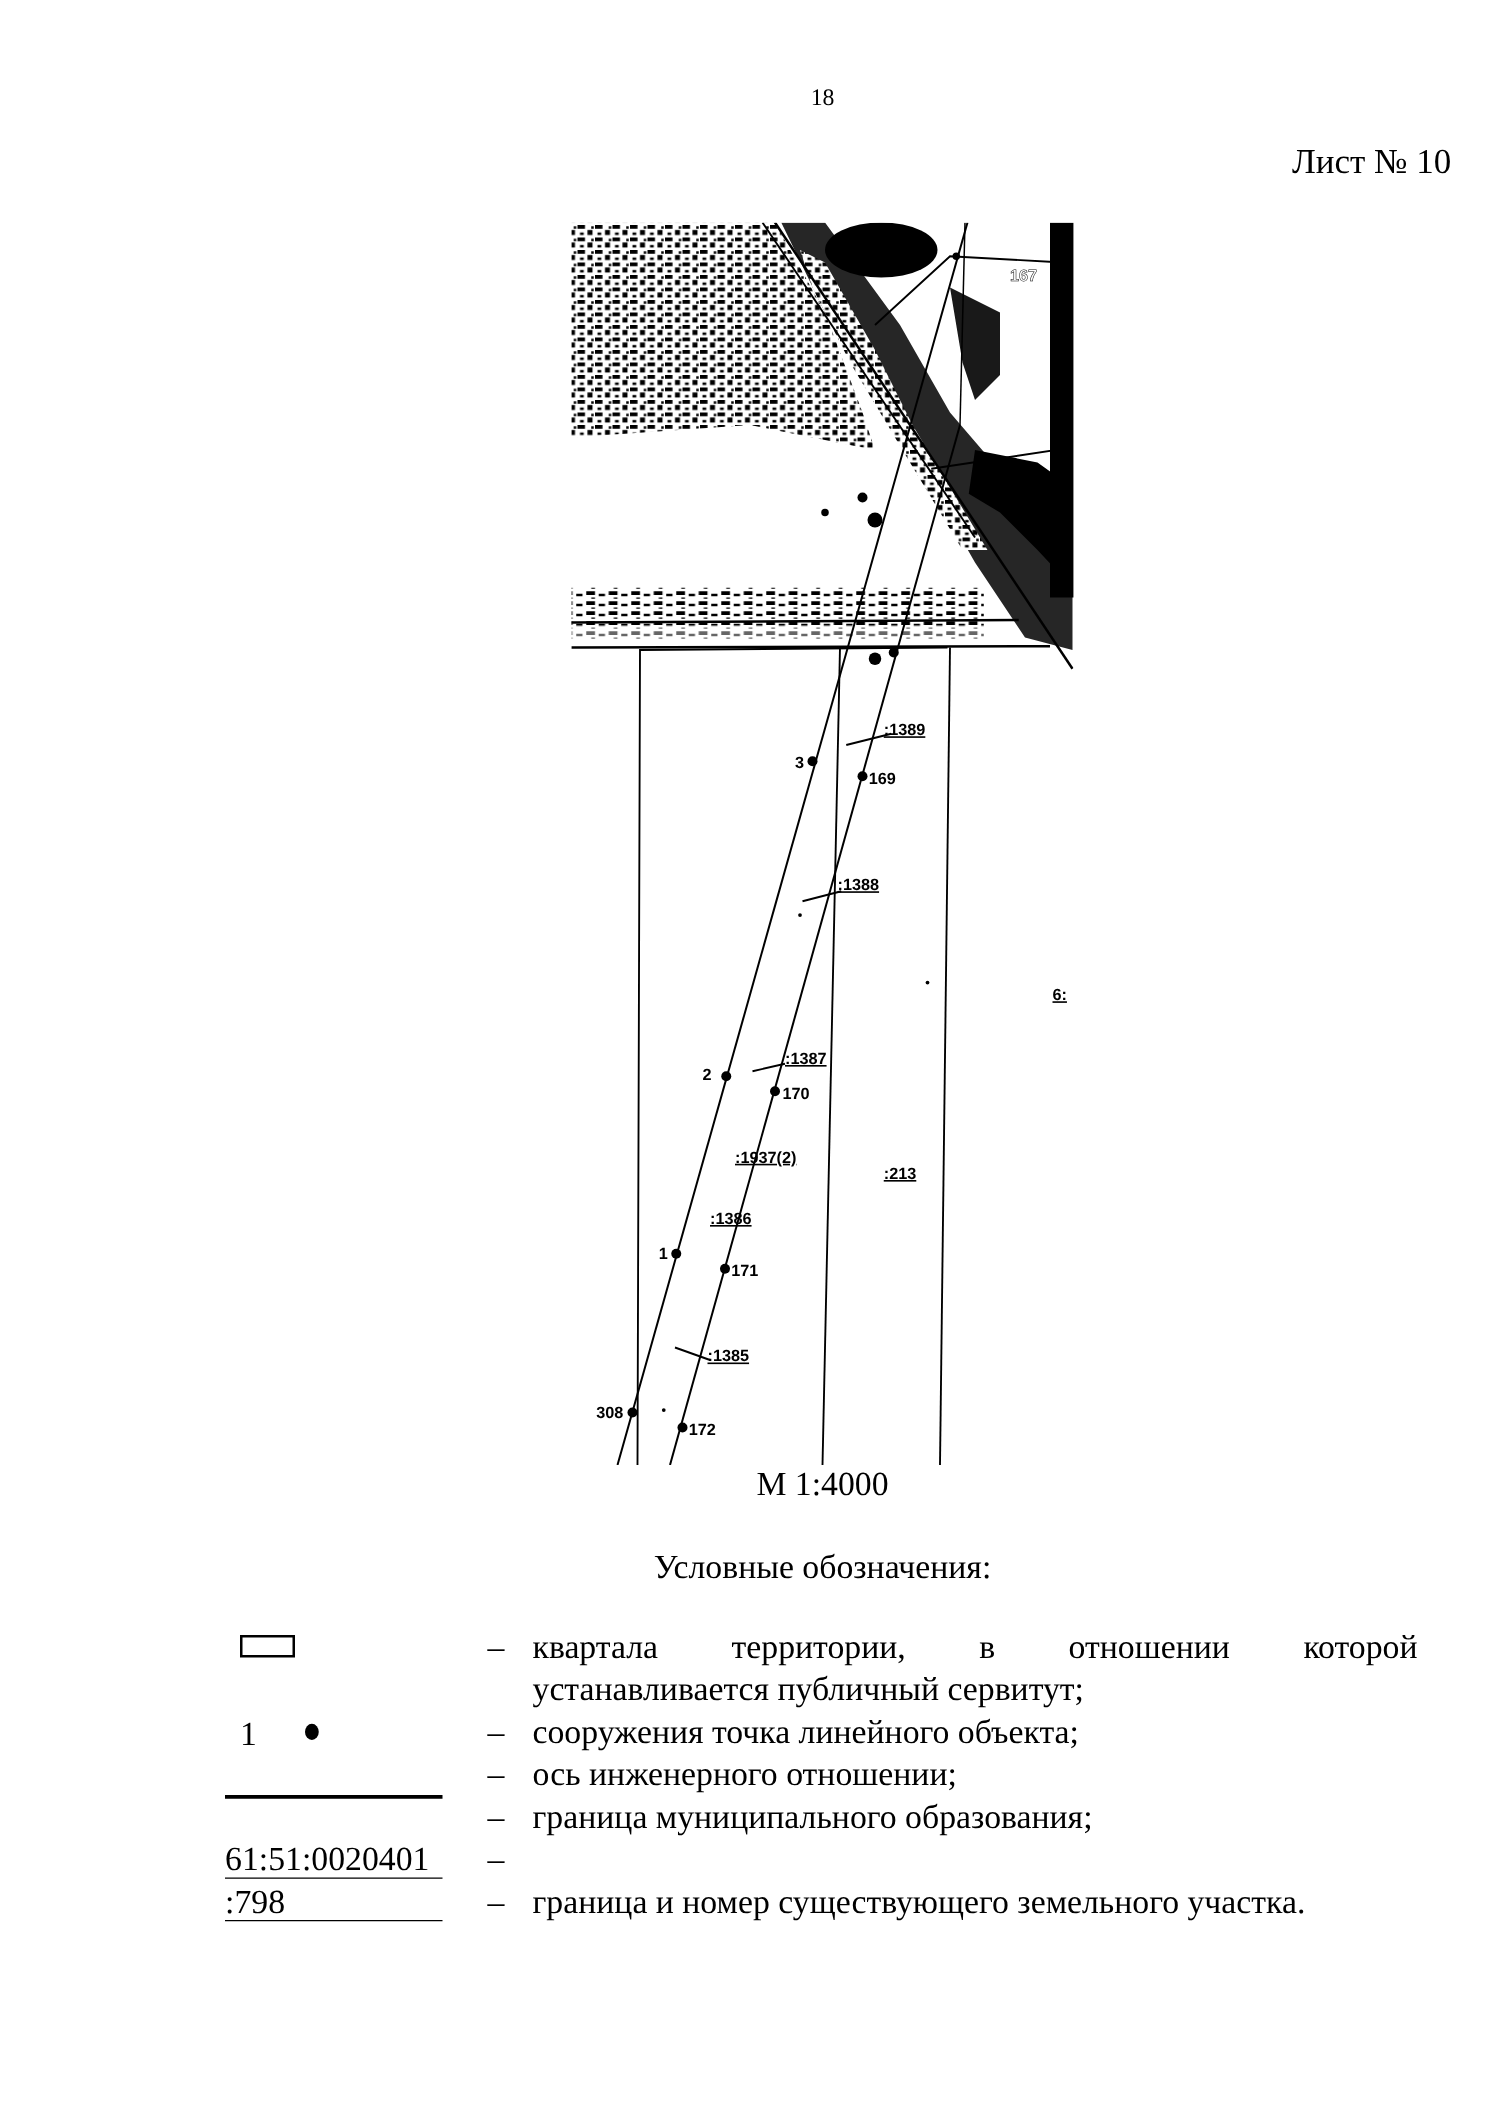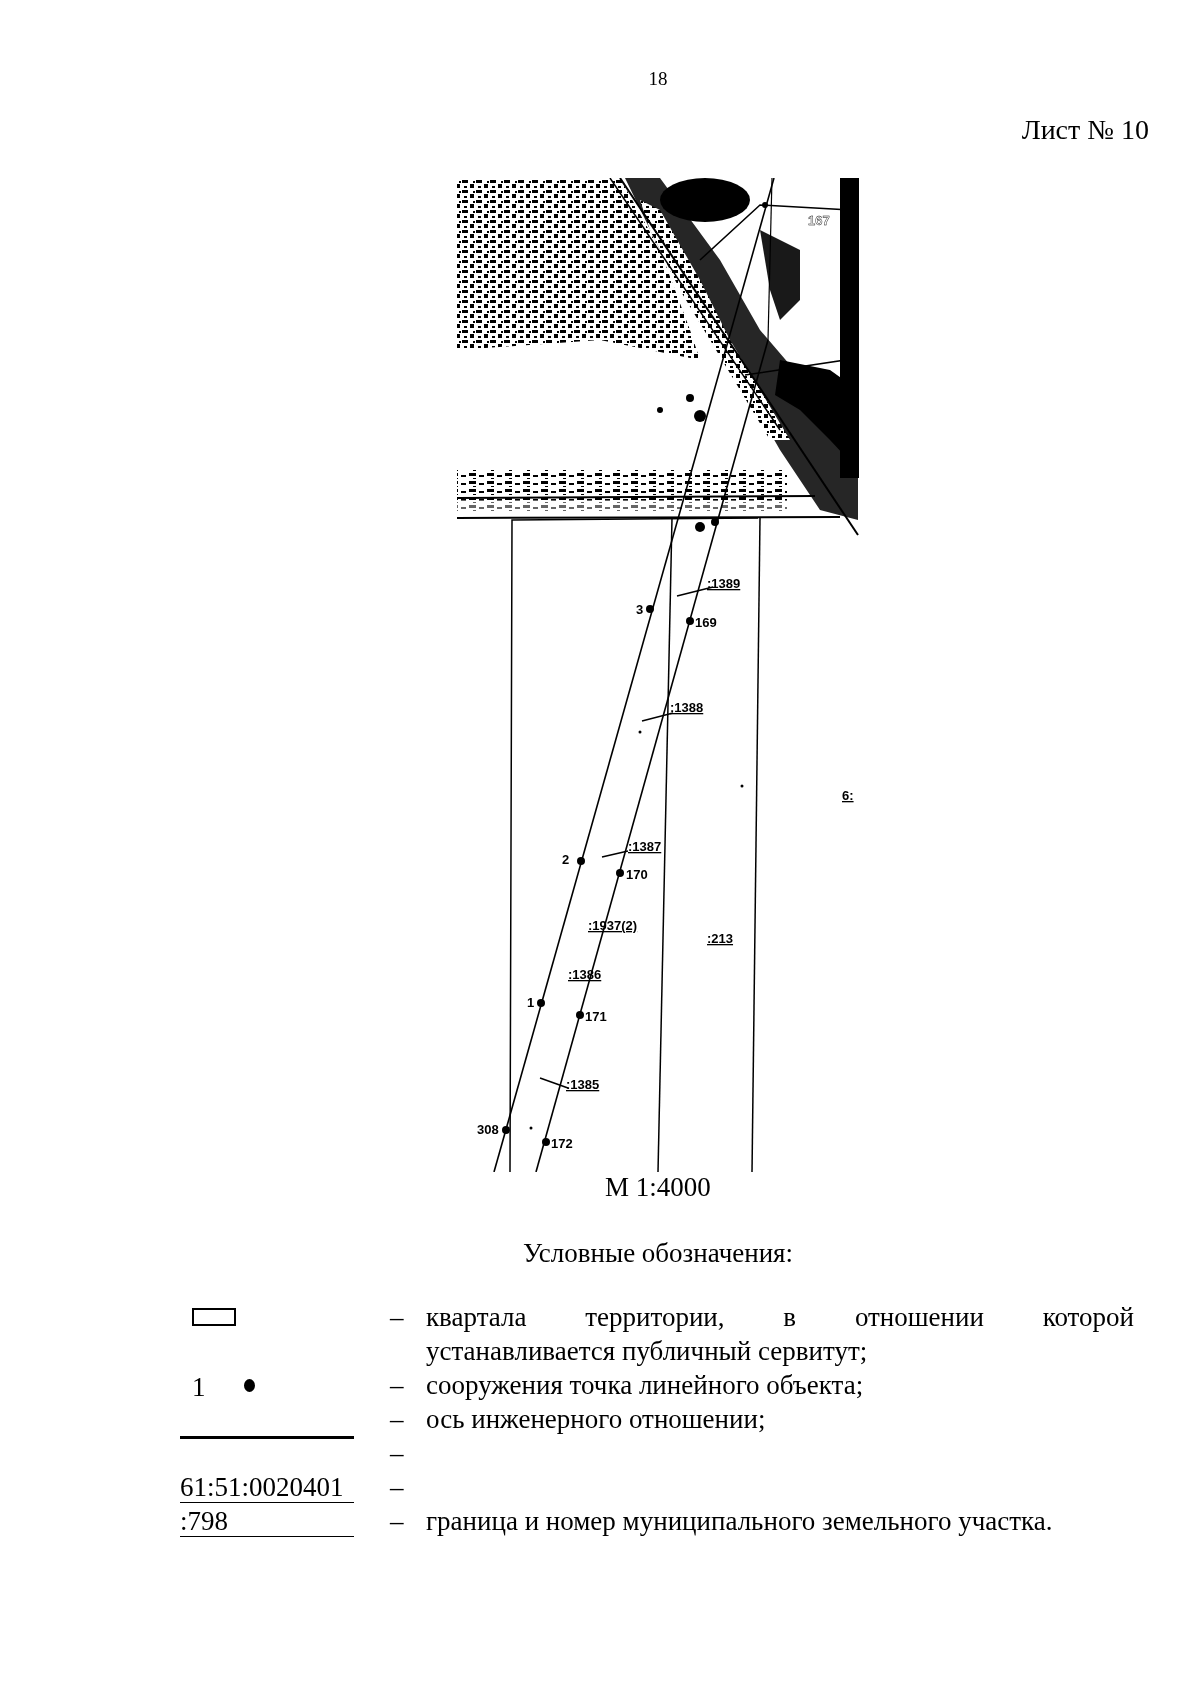--- a/index.html
+++ b/index.html
@@ -1,19 +1,19 @@
 <!DOCTYPE html>
 <html><head>
 <meta charset="utf-8">
 <style>
   html, body { margin: 0; padding: 0; background: #ffffff; }
   body { width: 1200px; height: 1698px; position: relative; overflow: hidden;
          font-family: "Liberation Serif", "DejaVu Serif", serif; color: #000; }
   .page-num { position: absolute; top: 68px; left: 0; width: 1316px; text-align: center; font-size: 19px; }
-  .sheet { position: absolute; top: 114px; right: 51px; font-size: 28px; margin-left: 21px; }
+  .sheet { position: absolute; top: 114px; right: 39px; font-size: 28px; margin-left: 21px; }
   .map { position: absolute; left: 457px; top: 178px; width: 402px; height: 994px; }
   .scale { position: absolute; top: 1172px; left: 0; width: 1316px; text-align: center; font-size: 27px; }
   .legend-title { position: absolute; top: 1238px; left: 0; width: 1316px; text-align: center; font-size: 27px; }
   .legend { position: absolute; top: 1300px; left: 180px; width: 954px; font-size: 27px; line-height: 34px; }
   .lrow { position: relative; display: flex; }
   .lsym { width: 210px; flex: 0 0 210px; position: relative; height: 34px; }
   .ldash { width: 36px; flex: 0 0 36px; }
   .ltext { flex: 1; }
   .justify { text-align: justify; text-align-last: justify; }
   .sym-rect { position: absolute; left: 12px; top: 8px; width: 44px; height: 18px; border: 2.5px solid #000; box-sizing: border-box; }
@@ -153,27 +153,28 @@
   <div class="lrow">
     <div class="lsym"></div>
     <div class="ldash">–</div>
     <div class="ltext">ось инженерного отношении;</div>
   </div>
   <div class="lrow">
     <div class="lsym">
         <span class="sym-line"></span>
       </div>
     <div class="ldash">–</div>
+    <div class="ltext">граница муниципального образования;</div>
   </div>
   <div class="lrow">
     <div class="lsym">
         <span class="sym-u">61:51:0020401</span>
       </div>
     <div class="ldash">–</div>
   </div>
   <div class="lrow">
     <div class="lsym">
         <span class="sym-u">:798</span>
       </div>
     <div class="ldash">–</div>
-    <div class="ltext">граница и номер муниципального земельного участка.</div>
+    <div class="ltext">граница и номер существующего земельного участка.</div>
   </div>
 </div>
 
 </body></html>

